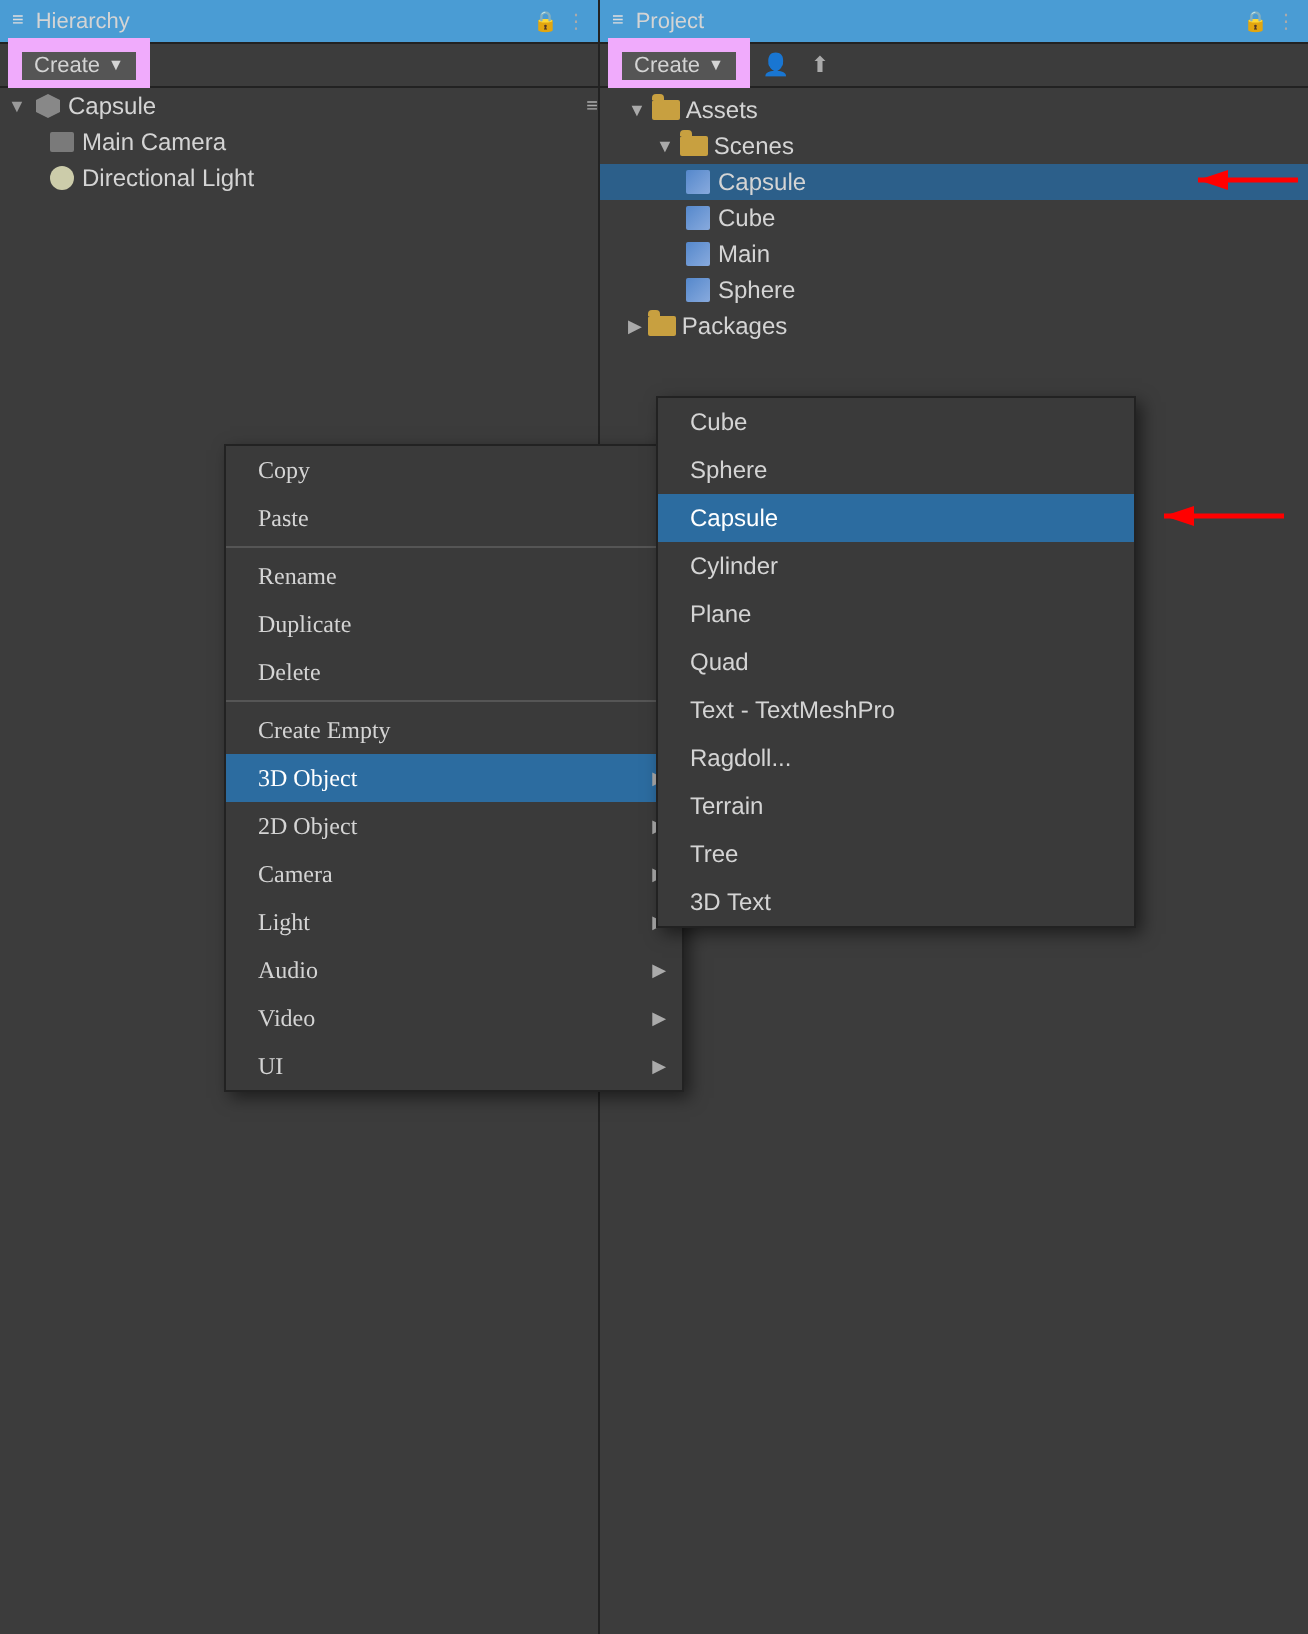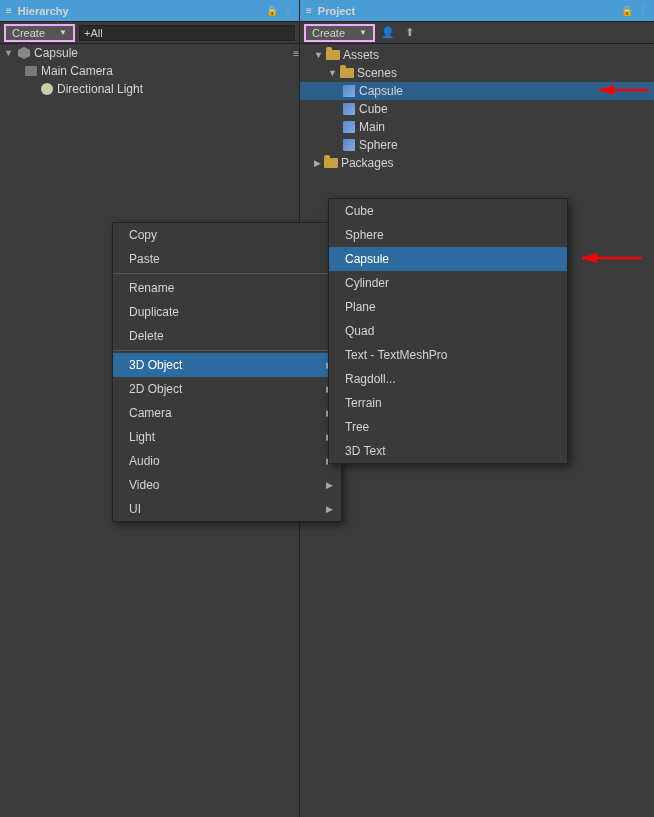--- a/index.html
+++ b/index.html
@@ -22,21 +22,21 @@
       align-items: center;
       padding: 0 6px;
       border-bottom: 1px solid #222;
       gap: 6px;
     }
     .panel-header.active {
       background: #4a9cd4;
     }
     .panel-title {
       font-size: 11px;
-      font-weight: bold;
+      font-weight: normal;
       color: #d4d4d4;
     }
     .panel-icons {
       margin-left: auto;
       display: flex;
       gap: 4px;
       align-items: center;
     }
     .panel-icon {
       color: #aaa;
@@ -48,28 +48,28 @@
       height: 22px;
       background: #3c3c3c;
       display: flex;
       align-items: center;
       padding: 0 4px;
       gap: 4px;
       border-bottom: 1px solid #222;
     }
     .btn-create {
       background: #555;
-      border: 2px solid #f0abfc;
+      border: 7px solid #f0abfc;
       color: #d4d4d4;
       font-size: 11px;
       padding: 1px 6px;
       cursor: pointer;
       display: flex;
       align-items: center;
-      gap: 14px;
+      gap: 4px;
     }
     .search-box {
       background: #2a2a2a;
       border: 1px solid #222;
       color: #ccc;
       font-size: 11px;
       padding: 1px 4px;
       flex: 1;
     }
 
@@ -163,20 +163,21 @@
     }
     .ctx-item {
       height: 24px;
       display: flex;
       align-items: center;
       padding: 0 16px;
       cursor: pointer;
       color: #d4d4d4;
       font-size: 12px;
       position: relative;
+      font-family: Liberation Serif, serif;
     }
     .ctx-item.highlighted {
       background: #2c6ca0;
       color: #fff;
     }
     .ctx-item .submenu-arrow {
       position: absolute;
       right: 8px;
       color: #aaa;
       font-size: 9px;
@@ -259,42 +260,41 @@
           <span class="panel-icon">🔒</span>
           <span class="panel-icon">⋮</span>
         </div>
       </div>
 
       <div class="toolbar-row">
         <button class="btn-create">
           <span>Create</span>
           <span style="font-size:8px;">▼</span>
         </button>
-        <input class="search-box" value="+All" style="width: 160px;">
       </div>
 
       <div style="flex:1; overflow-y:auto; background:#3c3c3c;">
 
         <div class="tree-item" style="padding-left:4px;">
           <span class="arrow">▼</span>
           <span class="unity-icon">
             <div class="icon-unity"></div>
           </span>
           <span>Capsule</span>
           <span style="margin-left:auto; color:#aaa; font-size:10px;">≡</span>
         </div>
 
         <div class="tree-item" style="padding-left:24px;text-align:right;">
           <span class="unity-icon">
             <div class="icon-camera"></div>
           </span>
           <span>Main Camera</span>
         </div>
 
-        <div class="tree-item" style="padding-left:40px;">
+        <div class="tree-item" style="padding-left:24px;">
           <span class="unity-icon">
             <div style="width:12px;height:12px;background:#ccccaa;border-radius:50%;"></div>
           </span>
           <span>Directional Light</span>
         </div>
 
       </div>
 
       <div class="context-menu">
 
@@ -308,20 +308,23 @@
         <div class="ctx-item">
           <span>Rename</span>
         </div>
         <div class="ctx-item">
           <span>Duplicate</span>
         </div>
         <div class="ctx-item">
           <span>Delete</span>
         </div>
         <div class="ctx-separator"></div>
+        <div class="ctx-item">
+          <span>Create Empty</span>
+        </div>
         <div class="ctx-item highlighted">
           <span>3D Object</span>
           <span class="submenu-arrow">▶</span>
         </div>
         <div class="ctx-item">
           <span>2D Object</span>
           <span class="submenu-arrow">▶</span>
         </div>
         <div class="ctx-item">
           <span>Camera</span>

